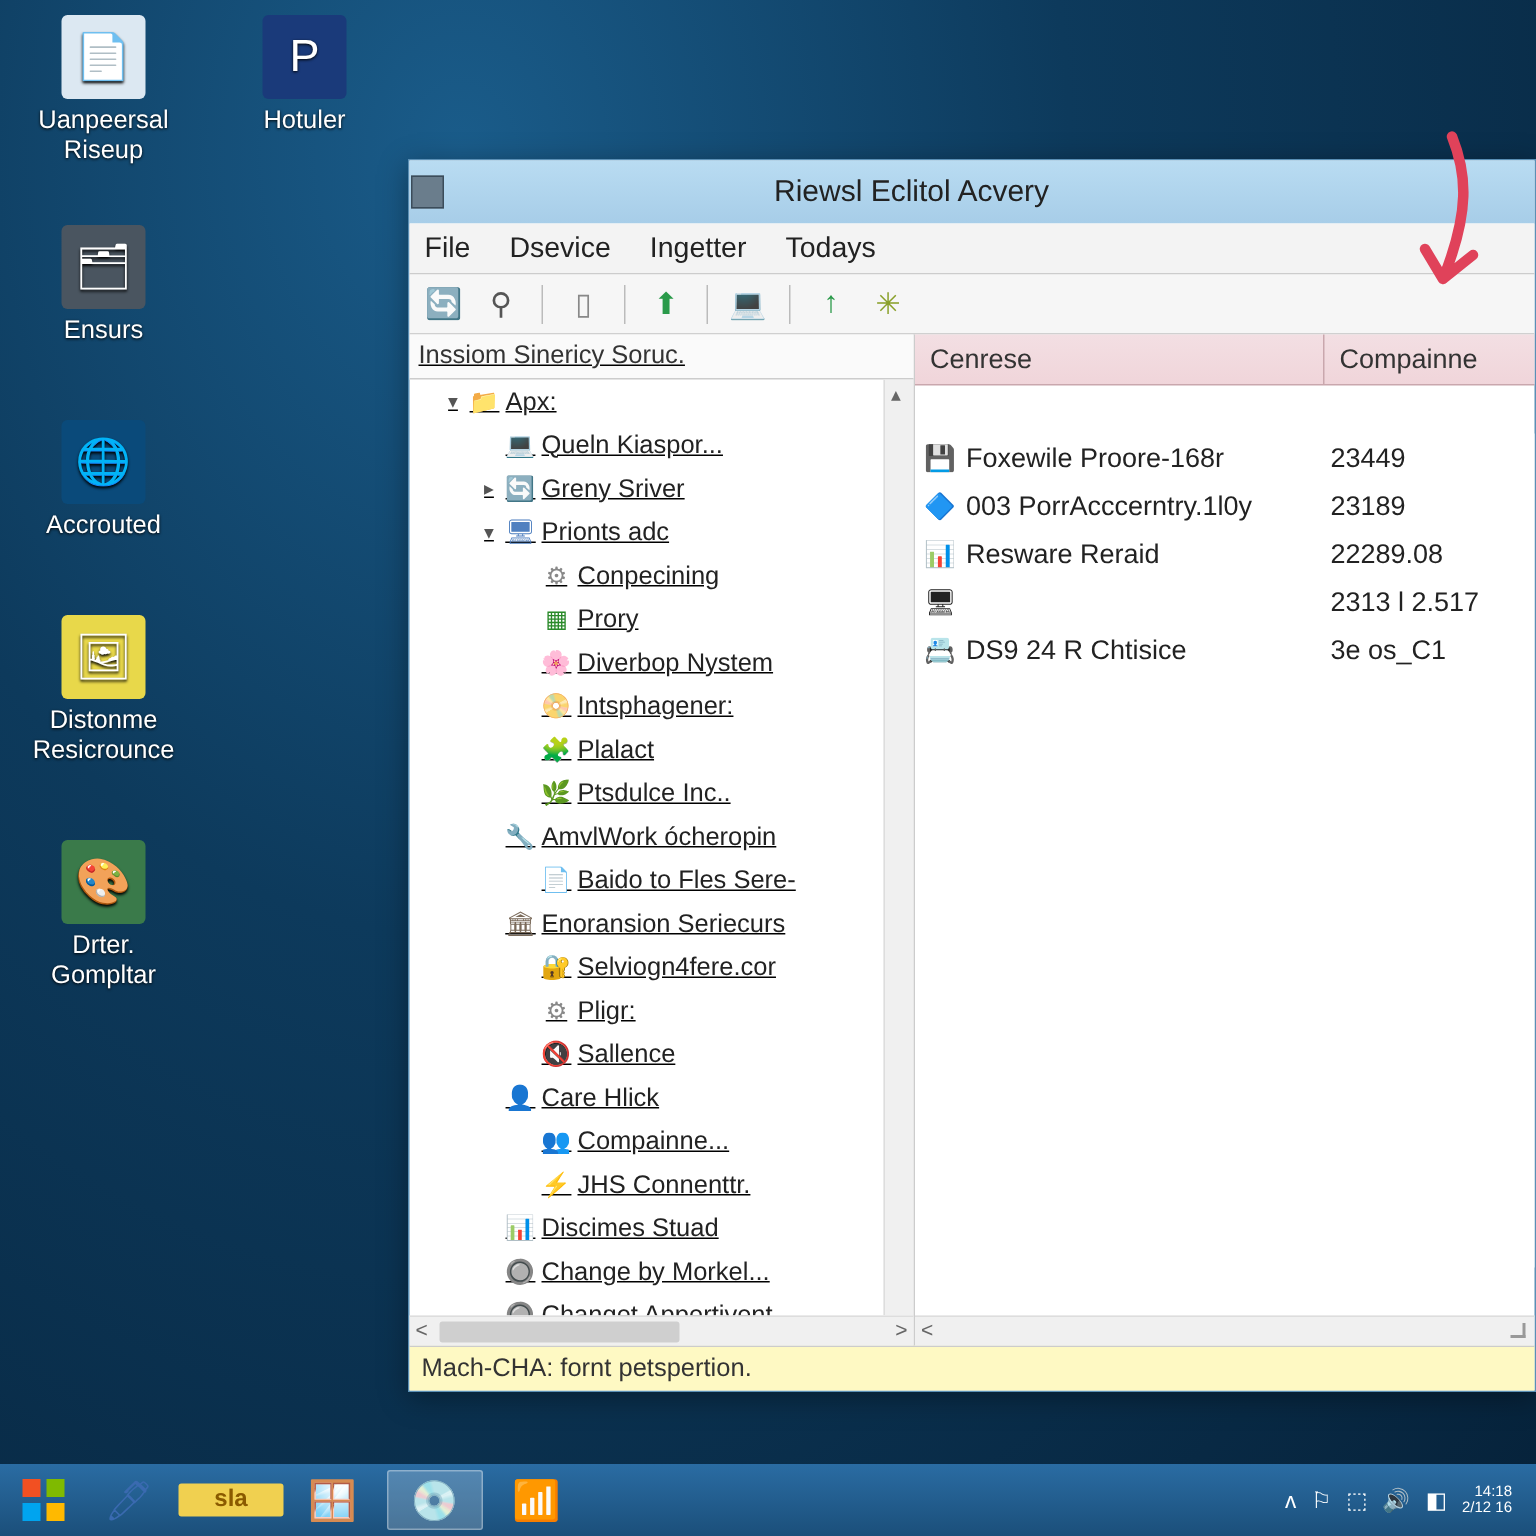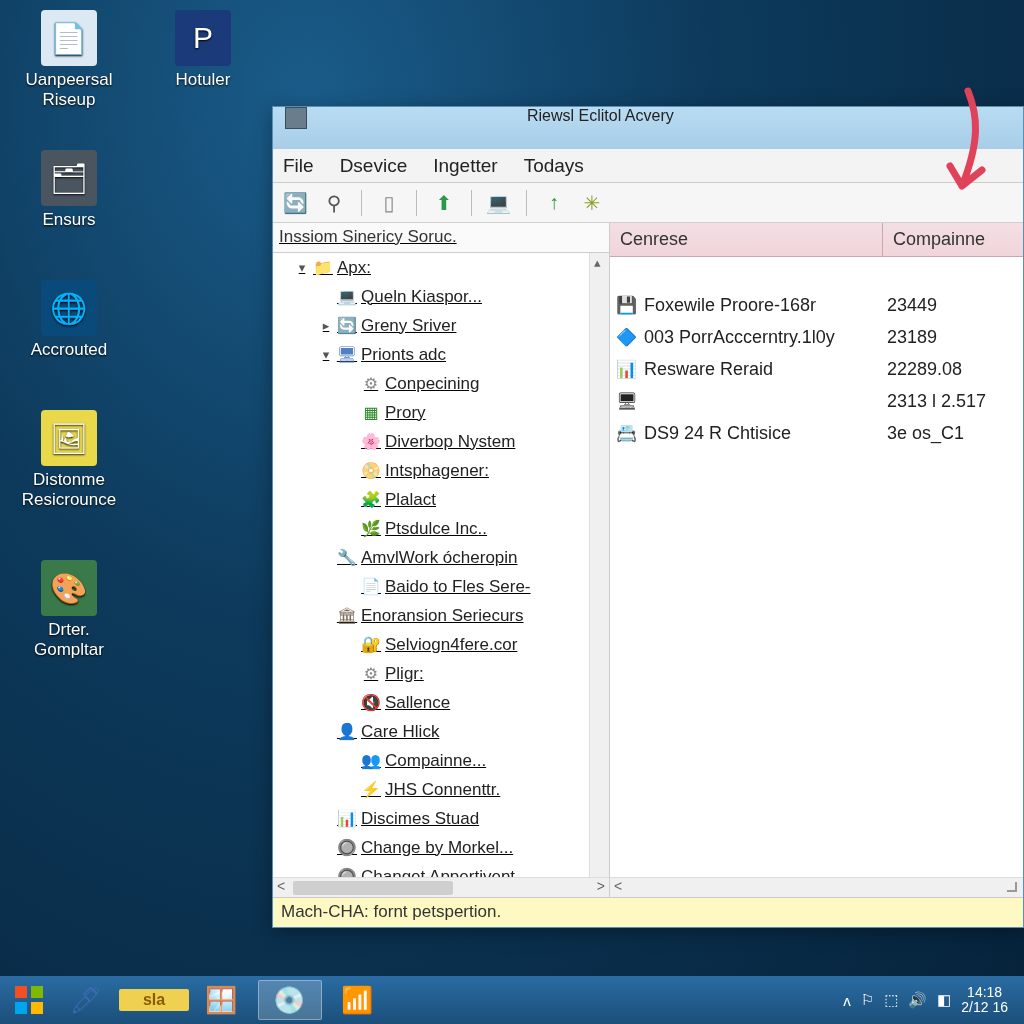--- a/index.html
+++ b/index.html
@@ -5,21 +5,21 @@
   * { margin:0; padding:0; box-sizing:border-box; font-family: "Segoe UI", Tahoma, sans-serif; }
   body { width:1024px; height:1024px; overflow:hidden; background:radial-gradient(ellipse at 30% 10%, #1a5c8a 0%, #0d3a5c 40%, #06223a 100%); position:relative; }
 
   
   .desktop { position:absolute; top:0; left:0; right:0; bottom:48px; }
   .di { position:absolute; width:110px; text-align:center; color:#fff; font-size:17px; cursor:pointer; text-shadow:0 1px 2px #000; }
   .di .ic { width:56px; height:56px; margin:0 auto 4px; border-radius:4px; display:flex; align-items:center; justify-content:center; font-size:30px; }
 
   
   .win { position:absolute; left:272px; top:106px; right:0; bottom:48px; background:#fff; border:1px solid #5a8fb5; box-shadow:0 4px 18px rgba(0,0,0,.35); display:flex; flex-direction:column; }
-  .titlebar { height:42px; background:linear-gradient(#b9dcf2,#a7cde8); display:flex; align-items:flex-start; padding:0 12px; font-size:16px; color:#222; }
+  .titlebar { height:42px; background:linear-gradient(#b9dcf2,#a7cde8); display:flex; align-items:center; padding:0 1px; font-size:20px; color:#222; }
   .titlebar .tic { width:22px; height:22px; background:#6a7d8c; border:1px solid #3b4c5a; margin-right:220px; }
   .titlebar .ttl { flex:0 0 auto; }
   .menubar { height:34px; background:#f3f3f3; border-bottom:1px solid #ccc; display:flex; align-items:center; padding:0 10px; gap:26px; font-size:19px; color:#222; }
   .menubar span { cursor:default; }
   .toolbar { height:40px; background:#f6f6f6; border-bottom:1px solid #d0d0d0; display:flex; align-items:center; padding:0 8px; gap:8px; }
   .tbtn { width:30px; height:30px; display:flex; align-items:center; justify-content:center; border-radius:3px; cursor:pointer; font-size:20px; }
   .tsep { width:1px; height:26px; background:#bbb; margin:0 4px; }
 
   .body { flex:1; display:flex; min-height:0; }
   .tree { width:337px; border-right:1px solid #ccc; display:flex; flex-direction:column;text-decoration:underline; }
@@ -59,21 +59,21 @@
   .arrow svg { width:100%; height:100%; }
 
   
   .taskbar { position:absolute; left:0; right:0; bottom:0; height:48px; background:linear-gradient(#2a6ca3,#1b4f7a); display:flex; align-items:center; padding:0 6px; }
   .start { width:46px; height:40px; display:flex; align-items:center; justify-content:center; cursor:pointer; }
   .start svg { width:32px; height:32px; }
   .tbi { width:64px; height:40px; display:flex; align-items:center; justify-content:center; cursor:pointer; border-radius:2px; margin:0 2px; }
   .tbi.active { background:rgba(255,255,255,.2); border:1px solid rgba(255,255,255,.35); }
   .tray { margin-left:auto; display:flex; align-items:center; gap:10px; color:#fff; font-size:15px; padding-right:10px; }
   .tray .ticn { font-size:15px; cursor:pointer; }
-  .clock { text-align:center; line-height:1.1; font-size:14px; }
+  .clock { text-align:right; line-height:1.1; font-size:10px; }
 </style>
 </head>
 <body>
 
 <div class="desktop">
 
   <div id="di-host">
       <div class="di" style="left: 14px; top: 10px;">
         <div class="ic" style="background:#dce8f2;color:#fff;">📄</div>
         <div>Uanpeersal Riseup</div>

